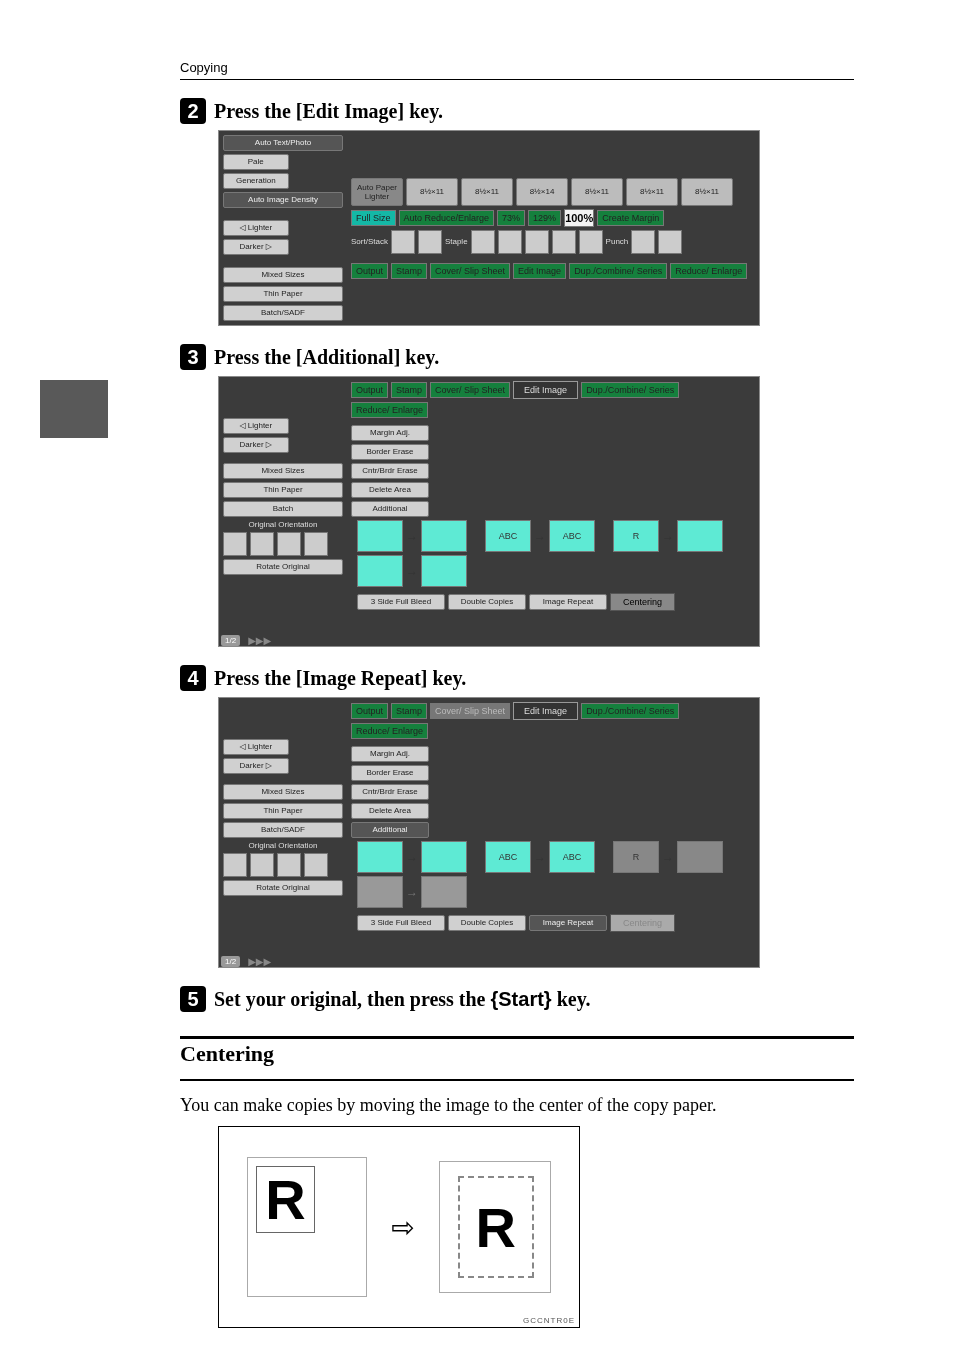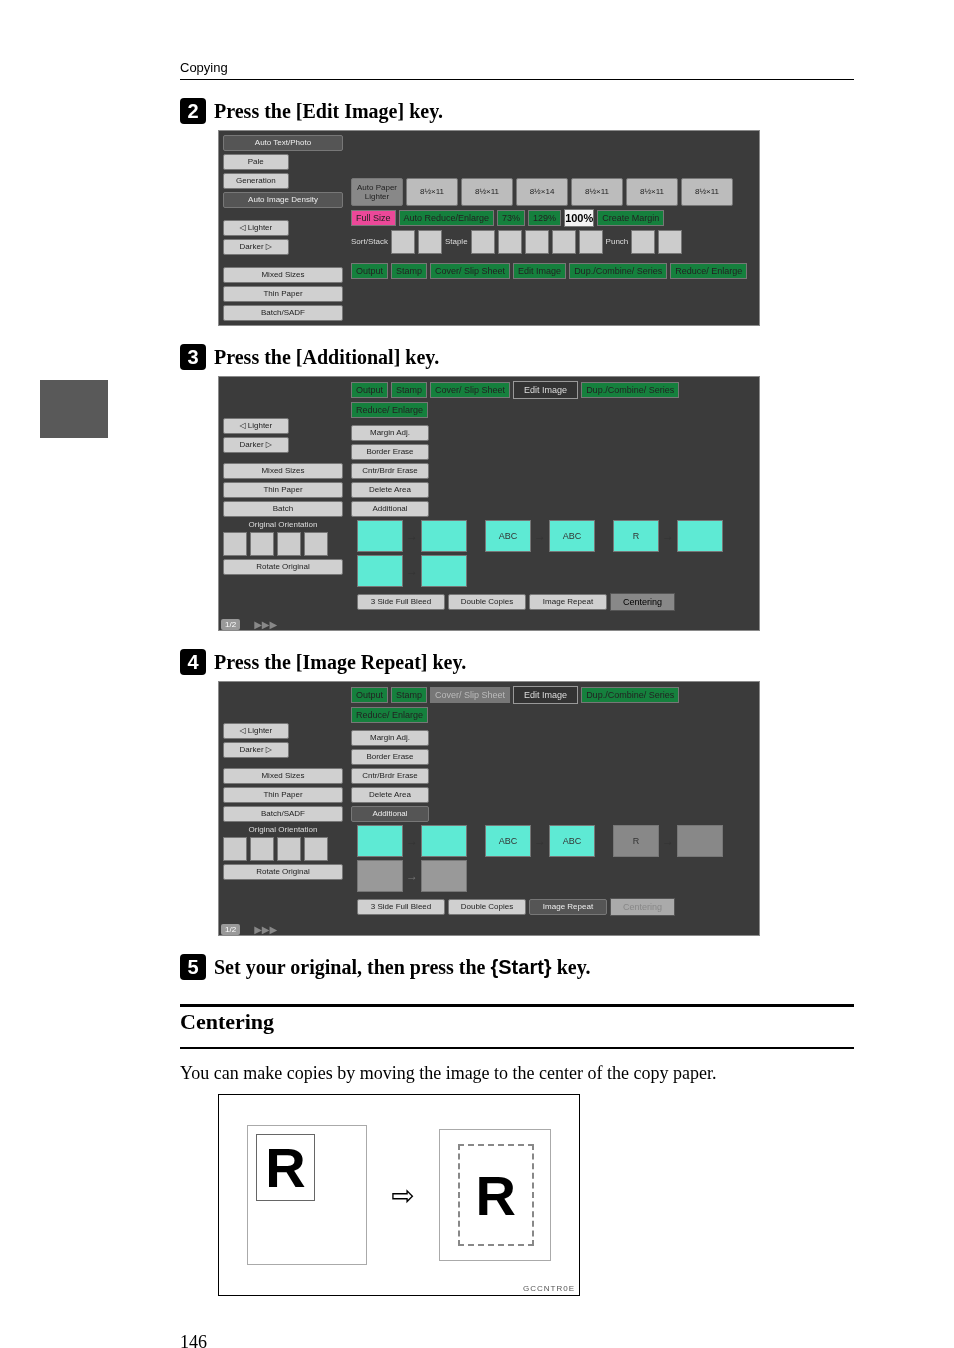--- a/index.html
+++ b/index.html
@@ -20,21 +20,21 @@
 .flex-row{display:flex;gap:3px;flex-wrap:wrap;align-items:center}
 .paper-btn{background:#bcbcbc;color:#222;border:1px solid #777;border-radius:2px;padding:2px 3px;text-align:center;font-size:8px;width:44px;height:22px;display:flex;align-items:center;justify-content:center}
 .zoom-btn{background:#15803d;color:#222;border:1px solid #777;padding:2px 4px;font-size:9px}
 .zoom-big{background:#f3f3f3;color:#000;font-weight:bold;font-size:11px;padding:2px 0;border:1px solid #777}
 .small-icon{width:22px;height:22px;background:#ccc;border:1px solid #777;display:inline-block}
 .lbl{color:#ddd;font-size:8px}
 .tab-centering{background:#888;color:#000;border:1px solid #555;padding:3px 12px;font-size:9px}
 .tab-sel{background:#333;color:#ddd;border:1px solid #999;padding:3px 10px;font-size:9px}
 .op-box{width:44px;height:30px;background:#5eead4;border:1px solid #777;display:inline-flex;align-items:center;justify-content:center;color:#333}
 .arrow{font-size:12px;color:#333}
-.page-indicator{display:flex;align-items:flex-start;gap:14px;margin:4px 0 0 2px}
+.page-indicator{display:flex;align-items:flex-start;gap:8px;margin:20px 0 0 2px}
 .page-badge{background:#999;color:#fff;font-size:8px;padding:1px 4px;border-radius:2px}
 .page-arrow{color:#888;font-size:10px}
 .gray-square{position:absolute;left:40px;top:380px;width:68px;height:58px;background:#595959}
 .page-wrap{position:relative}
 .body-text{font-size:18px;margin:14px 0 10px 0}
 .diagram-box{border:1px solid #000;width:360px;height:200px;margin:6px 0 0 38px;position:relative;display:flex;align-items:center;justify-content:center;gap:24px}
 .diag-cell{width:110px;height:130px;border:1px solid #aaa;display:flex;align-items:center;justify-content:center;position:relative}
 .diag-cell .big-r{font-family:Arial,sans-serif;font-size:56px;font-weight:bold;color:#000}
 .diag-dashed{position:absolute;border:2px dashed #888;width:72px;height:98px;left:18px;top:14px;display:flex;align-items:center;justify-content:center}
 .diag-arrow{font-size:28px}
@@ -84,21 +84,21 @@
         <div class="paper-btn" style="background:#888">Auto
 Paper Lighter</div>
         <div class="paper-btn">8½×11</div>
         <div class="paper-btn">8½×11</div>
         <div class="paper-btn">8½×14</div>
         <div class="paper-btn">8½×11</div>
         <div class="paper-btn">8½×11</div>
         <div class="paper-btn">8½×11</div>
       </div>
       <div class="flex-row">
-        <span class="zoom-btn" style="background:#ec4899">Full Size</span>
+        <span class="zoom-btn" style="background:#14b8a6">Full Size</span>
         <span class="zoom-btn">Auto Reduce/Enlarge</span>
         <span class="zoom-btn">73%</span>
         <span class="zoom-btn">129%</span>
         <span class="zoom-big">100%</span>
         <span class="zoom-btn">Create Margin</span>
       </div>
       <div class="flex-row">
         <span class="lbl">Sort/Stack</span>
         <span class="small-icon"></span>
         <span class="small-icon"></span>

